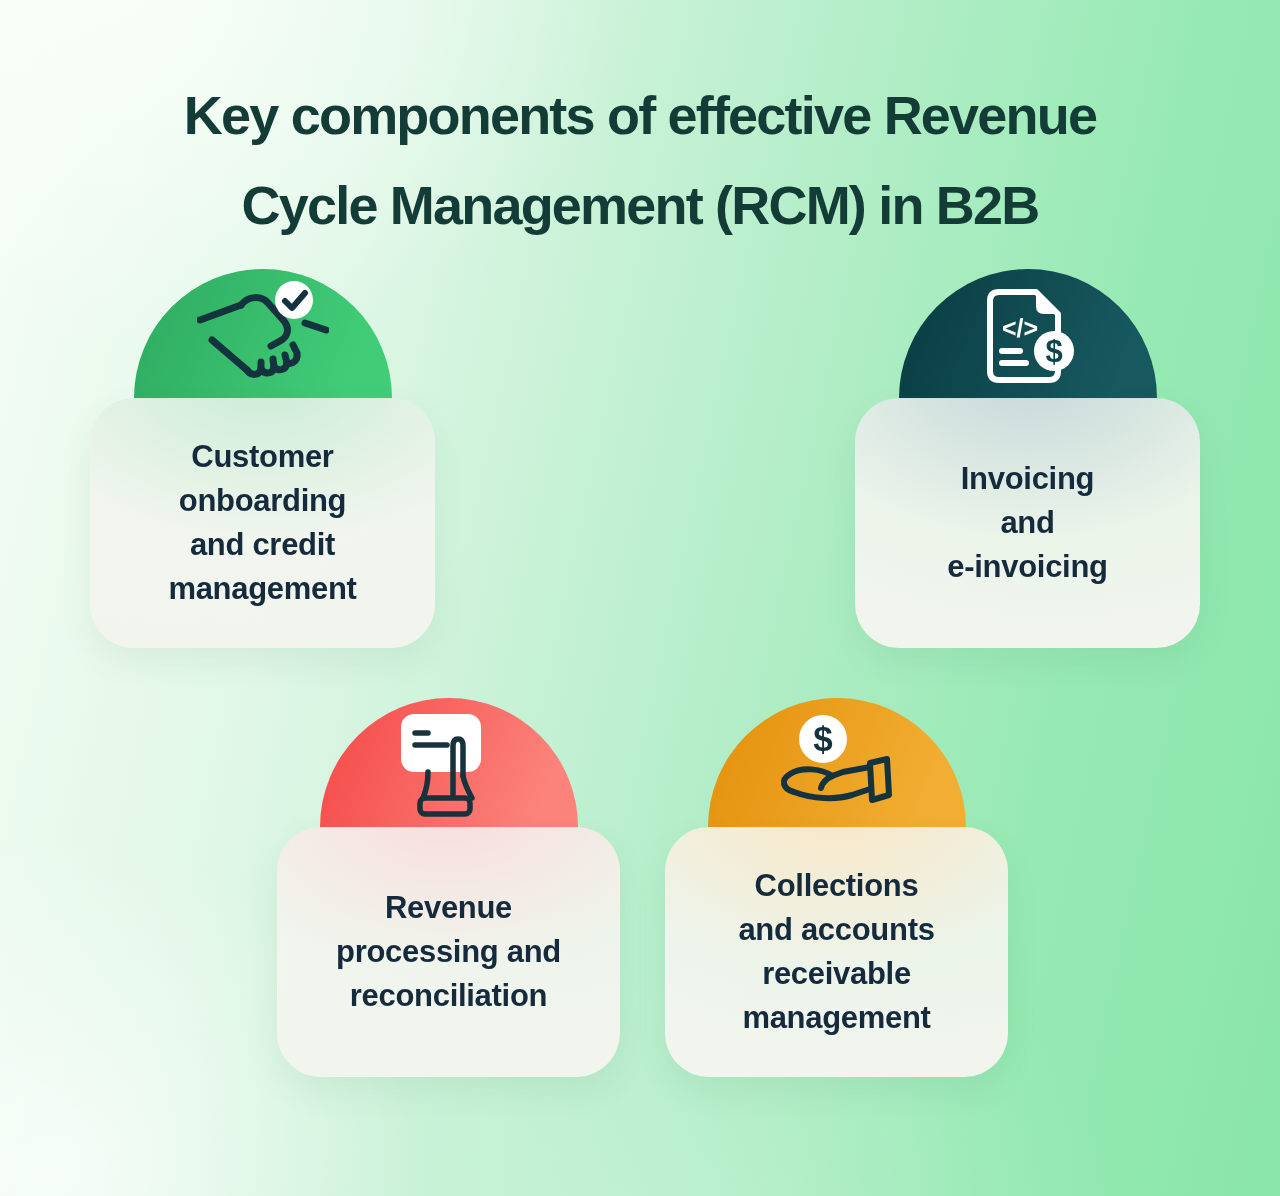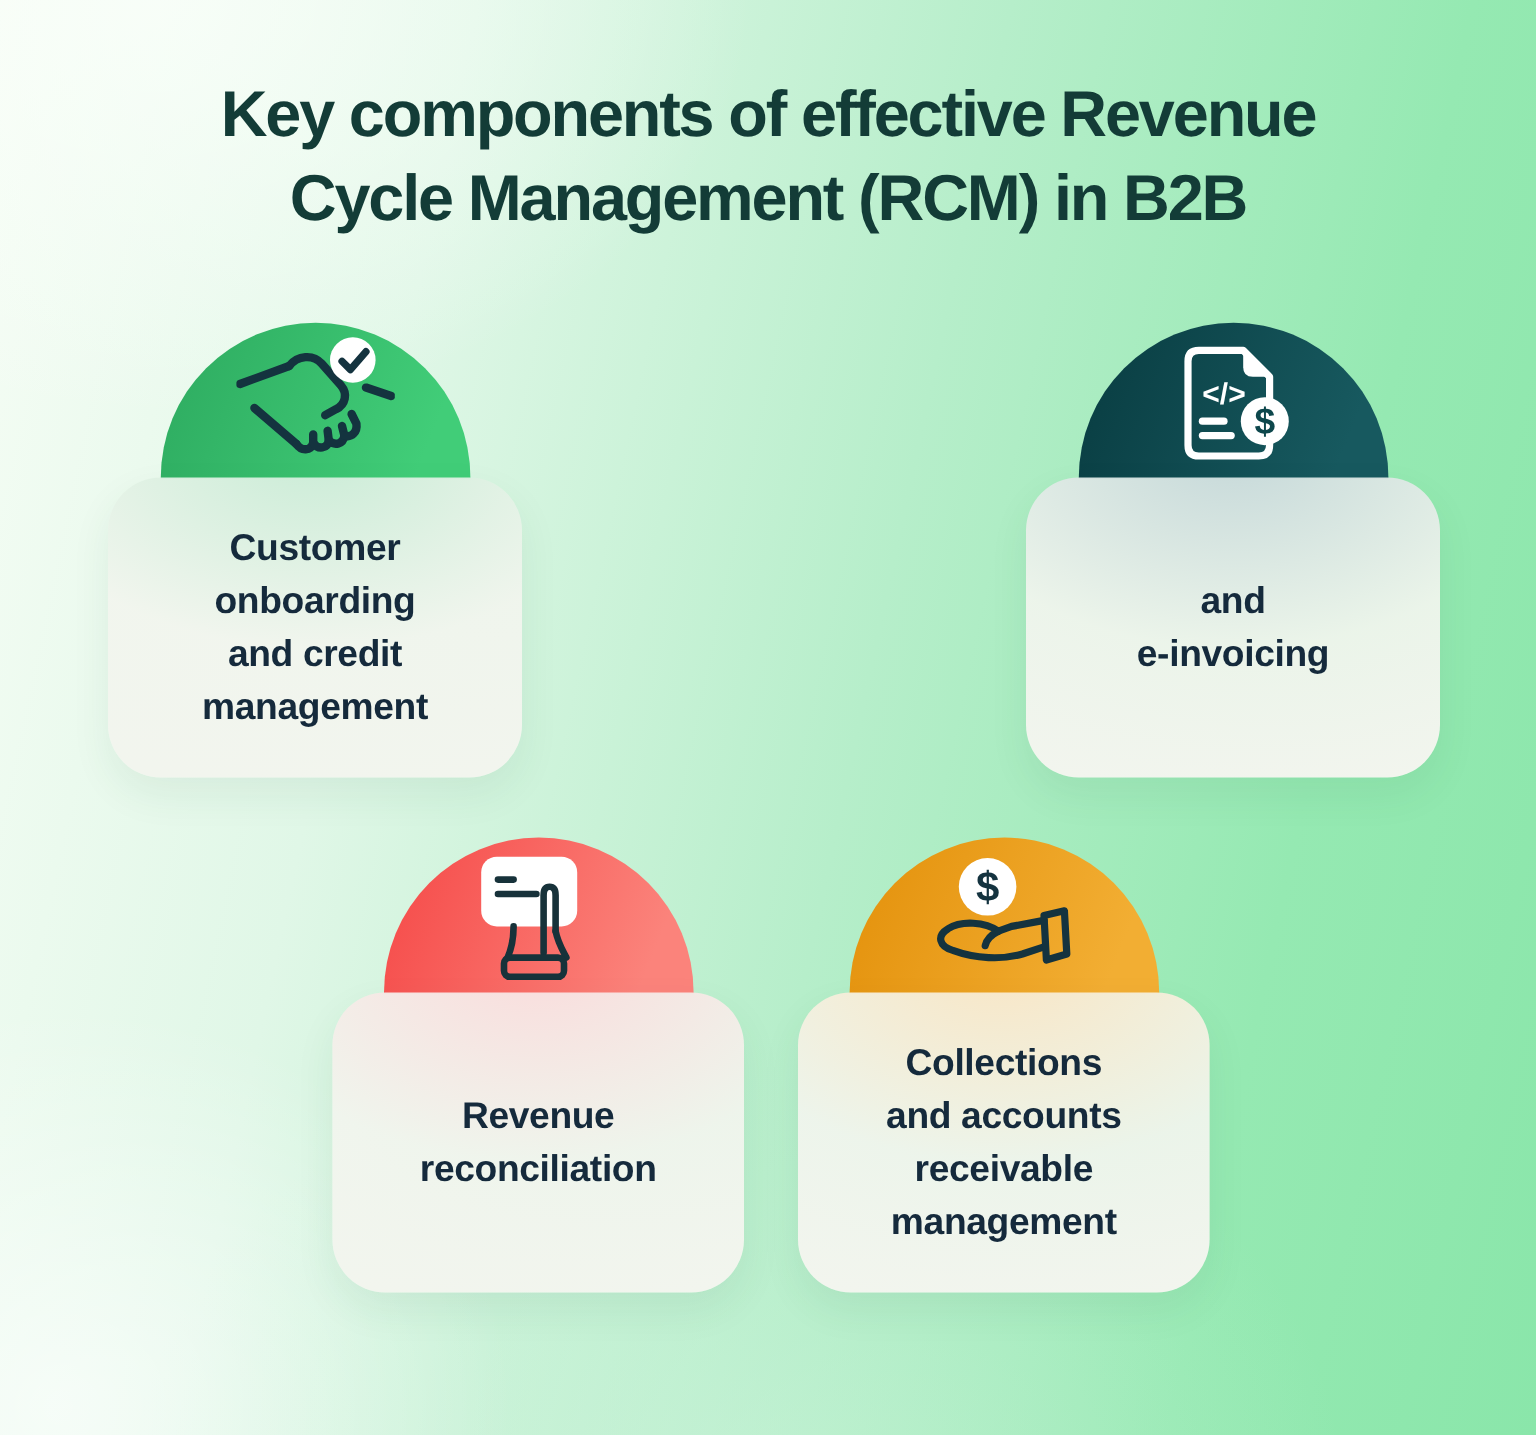--- a/index.html
+++ b/index.html
@@ -10,21 +10,21 @@
       radial-gradient(42% 40% at 4% 98%, rgba(255,255,255,0.65), rgba(255,255,255,0) 70%),
       radial-gradient(55% 45% at 48% 104%, rgba(205,243,219,0.55), rgba(205,243,219,0) 72%),
       radial-gradient(60% 45% at 10% 0%, rgba(250,255,250,0.8), rgba(250,255,250,0) 65%),
       linear-gradient(102deg,#f6fdf5 0%, #e0f7e7 26%, #b6eeca 55%, #95e9b2 80%, #8ae6aa 100%);
   }
   .title{
     position:absolute; top:60px; left:0; width:100%;
     text-align:center; font-weight:bold; color:#133c37;
     font-size:54px; line-height:1.3; letter-spacing:-1.8px;
   }
-  .title span{ display:block; }
+  .title span{ display:block;margin-top:20px; }
   .module{ position:absolute; height:380px; }
   .dome{
     position:absolute; top:0; left:50%; transform:translateX(-50%);
     width:258px; height:130px; border-radius:130px 130px 0 0;
     background:linear-gradient(112deg, var(--c1) 10%, var(--c2) 85%);
   }
   .dome svg{ position:absolute; left:50%; transform:translateX(-50%); bottom:8px; }
   .card{
     position:absolute; top:129px; left:0; right:0; height:250px;
     border-radius:44px;
@@ -87,20 +87,21 @@
           <path d="M28,68 H46"></path>
           <path d="M28,80 H52"></path>
         </g>
         <text x="46" y="54" font-size="25" font-weight="bold" fill="#ffffff" text-anchor="middle">&lt;/&gt;</text>
         <circle cx="80" cy="68" r="20" fill="#ffffff"></circle>
         <text x="80" y="79" font-size="31" font-weight="bold" fill="#0d474c" text-anchor="middle">$</text>
       </svg>
     </div>
     <div class="card">
       <div class="card-label">
+        <span>Invoicing</span>
         <span>and</span>
         <span>e-invoicing</span>
       </div>
     </div>
   </div>
 
   <div class="module" style="left: 277px; top: 698px; width: 343px; --c1: #f64f4d; --c2: #fb837b; --tint: #fadcdc;">
     <div class="dome">
       <svg width="108" height="112" viewBox="0 0 108 112">
         <rect x="6" y="6" width="80" height="58" rx="13" fill="#ffffff"></rect>
@@ -110,20 +111,21 @@
           <path d="M58,86 V38 Q58,31 63,31 Q68,31 68,38 V68"></path>
           <path d="M68,68 C70,78 74,84 77,90"></path>
           <path d="M33,64 C33,76 31,83 28,90"></path>
           <rect x="25" y="90" width="50" height="16" rx="5"></rect>
         </g>
       </svg>
     </div>
     <div class="card">
       <div class="card-label">
         <span>Revenue</span>
+        <span>processing and</span>
         <span>reconciliation</span>
       </div>
     </div>
   </div>
 
   <div class="module" style="left: 665px; top: 698px; width: 343px; --c1: #e5940f; --c2: #f2ae33; --tint: #f9e6c5;">
     <div class="dome">
       <svg width="124" height="110" viewBox="0 0 124 110">
         <circle cx="48" cy="29" r="24" fill="#ffffff"></circle>
         <text x="48" y="41" font-size="35" font-weight="bold" fill="#14333f" text-anchor="middle">$</text>

